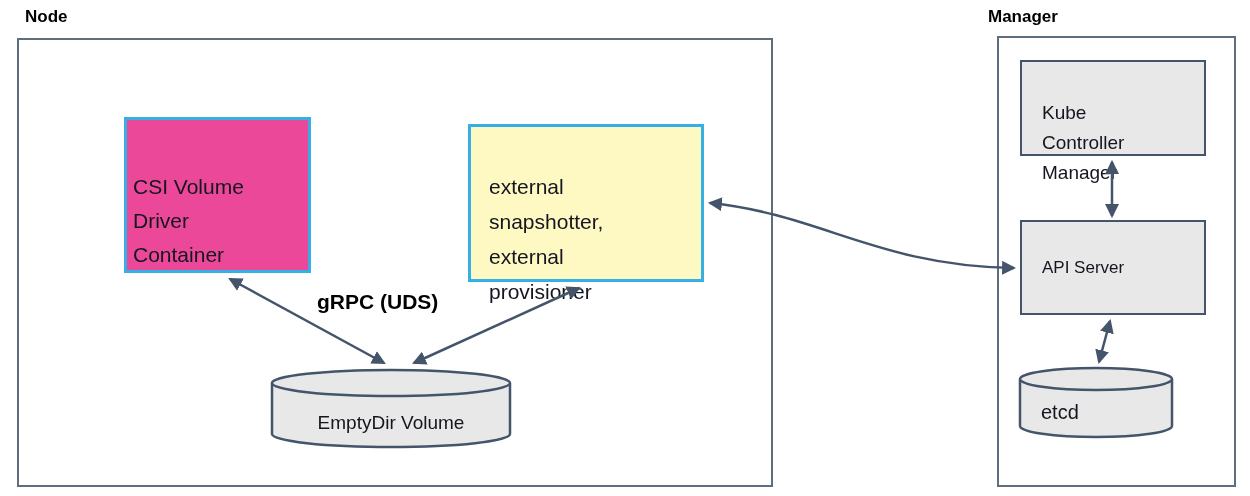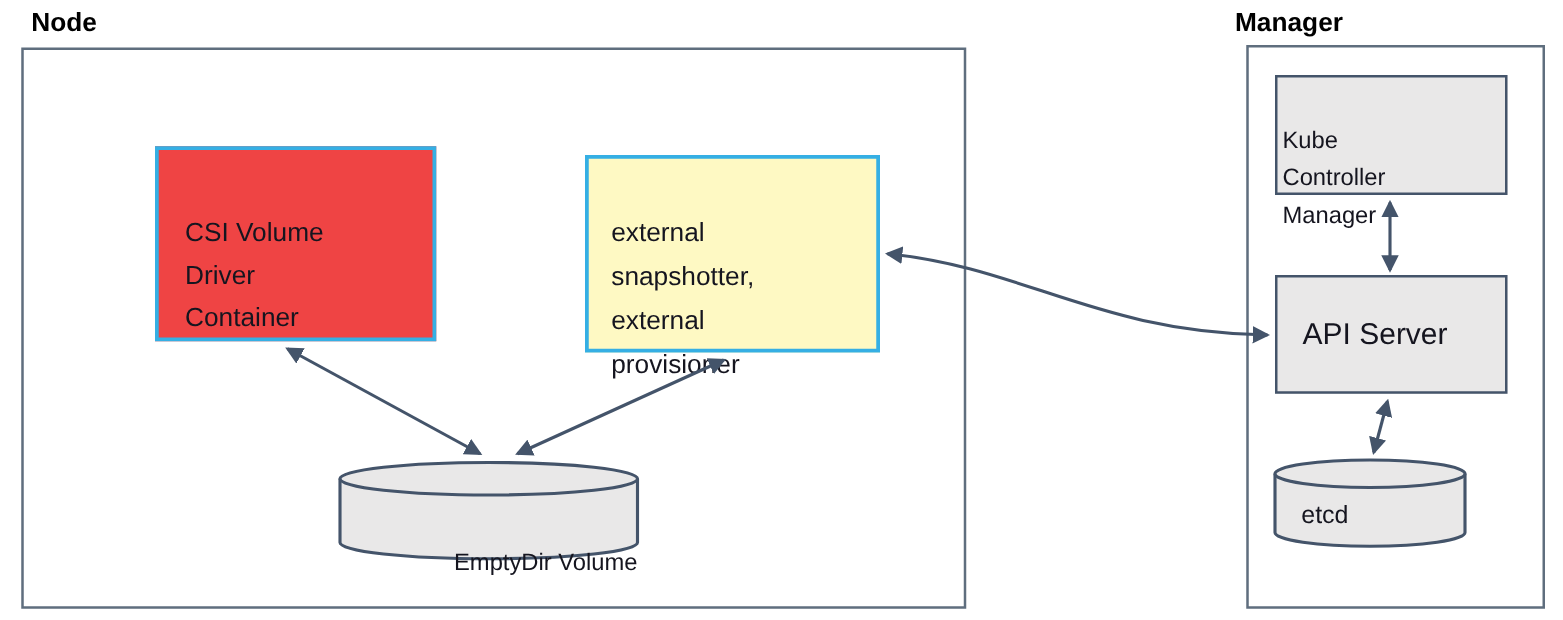--- a/index.html
+++ b/index.html
@@ -9,21 +9,21 @@
   .canvas {
     position: relative;
     width: 1250px;
     height: 496px;
     background: #ffffff;
     overflow: hidden;
   }
 
   .group-label {
     position: absolute;
-    font-size: 21px;
+    font-size: 17px;
     font-weight: bold;
     color: #000000;
     text-align: right;
   }
   .node-group-label   { left: 25px;  top: 7px; }
   .master-group-label { left: 988px; top: 7px; }
 
   .outer-box {
     position: absolute;
     border: 2px solid #5f6e7e;
@@ -40,69 +40,68 @@
   }
 
   .container-box {
     position: absolute;
     border: 3px solid #35afe4;
     font-size: 21px;
     color: #15151f;
     white-space: pre-line;
   }
   .csi-box {
-    left: 124px; top: 117px; width: 225px; height: 156px;
-    background: #ef4444;
-    padding: 16px 0 0 21px;
+    left: 124px; top: 117px; width: 187px; height: 156px;
+    background: #ec4899;
+    padding: 16px 0 0 6px;
     line-height: 34px;
   }
   .sidecar-box {
     left: 468px; top: 124px; width: 236px; height: 158px;
     background: #fef9c3;
     padding: 7px 0 0 18px;
     line-height: 35px;
   }
 
   .component-box {
     position: absolute;
     border: 2px solid #44546a;
     background: #e9e8e8;
     color: #15151f;
   }
   .kcm-box {
     left: 1020px; top: 60px; width: 186px; height: 96px;
     font-size: 19px;
     line-height: 30px;
-    padding: 6px 0 0 4px;
+    padding: 6px 0 0 20px;
     white-space: pre-line;
   }
   .api-box {
     left: 1020px; top: 220px; width: 186px; height: 95px;
-    font-size: 24px;
+    font-size: 17px;
     display: flex;
     align-items: center;
     padding-left: 20px;
   }
 
   .svg-layer {
     position: absolute;
     left: 0; top: 0;
     width: 1250px; height: 496px;
     pointer-events: none;
   }
 
   .cyl-label {
     position: absolute;
     color: #15151f;
   }
   .emptydir-label {
     left: 272px; top: 412px; width: 238px;
-    text-align: right;
+    text-align: center;
     font-size: 19px;
-    margin-top: 28px;
   }
   .etcd-label {
     left: 1041px; top: 401px;
     font-size: 20px;
   }
 
   .grpc-label {
     position: absolute;
     left: 317px; top: 290px;
     font-size: 21px;
@@ -167,14 +166,15 @@
     <path d="M710,203 C820,214 878,266 1014,268" fill="none" stroke="#44546a" stroke-width="2.5" marker-start="url(#ah)" marker-end="url(#ah)"></path>
 
     <path d="M1112,162 L1112,216" fill="none" stroke="#44546a" stroke-width="2.5" marker-start="url(#ah)" marker-end="url(#ah)"></path>
 
     <path d="M1110,321 L1099,362" fill="none" stroke="#44546a" stroke-width="2.5" marker-start="url(#ah)" marker-end="url(#ah)"></path>
   </svg>
 
   <div class="cyl-label emptydir-label">EmptyDir Volume</div>
   <div class="cyl-label etcd-label">etcd</div>
 
+  <div class="grpc-label">gRPC (UDS)</div>
 
 </div>
 
 </body></html>

